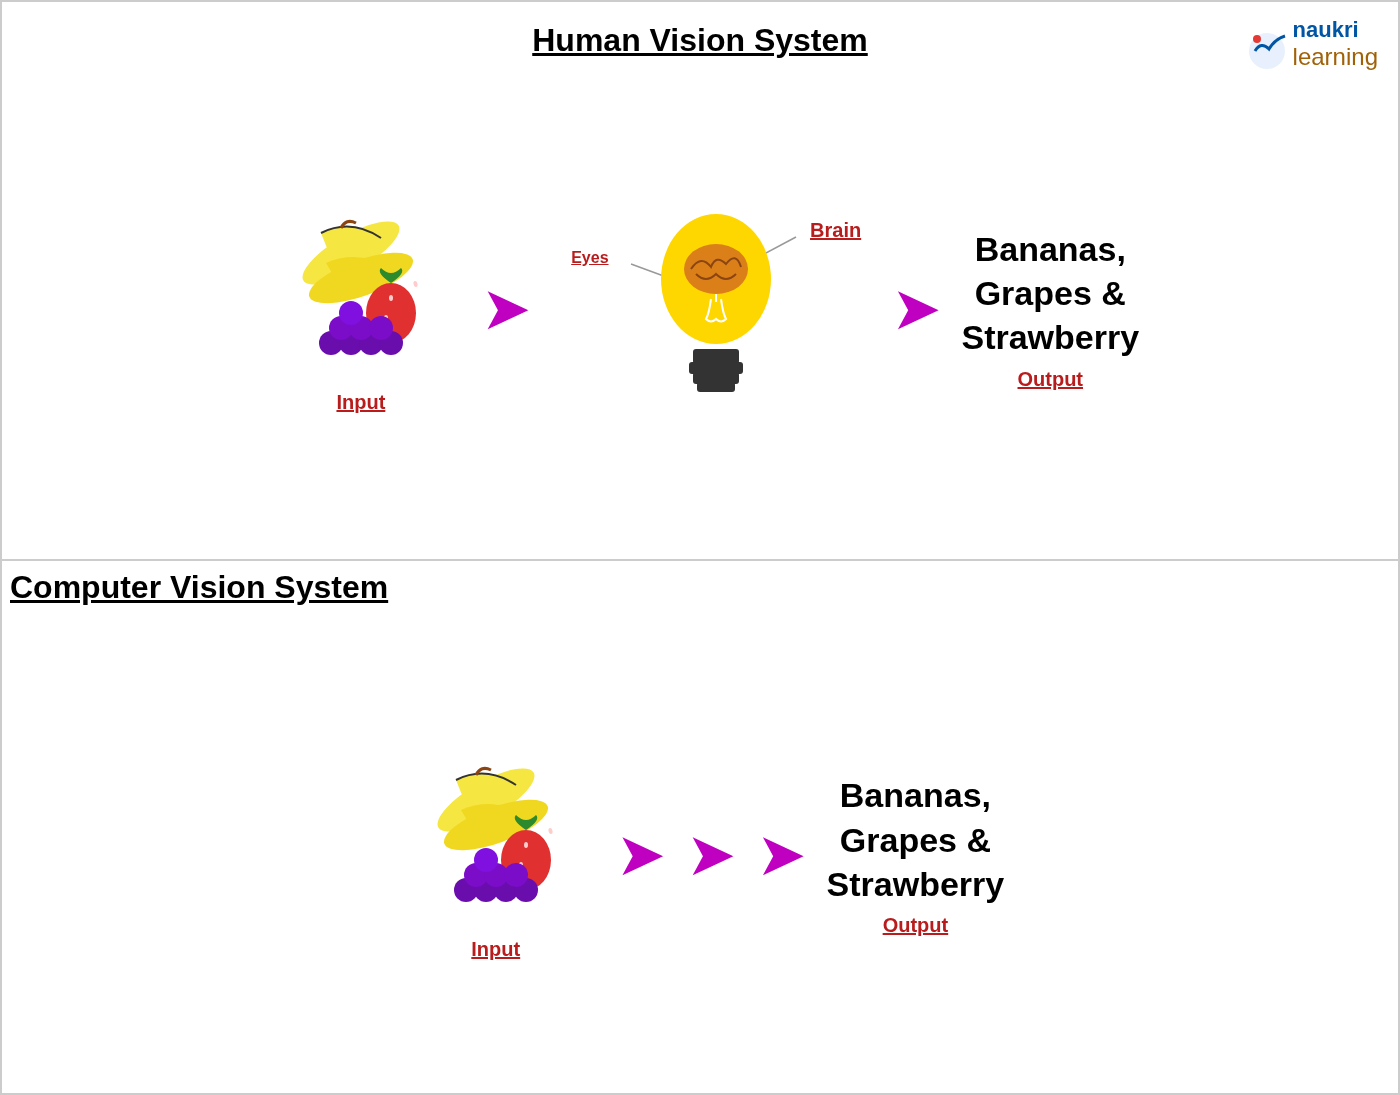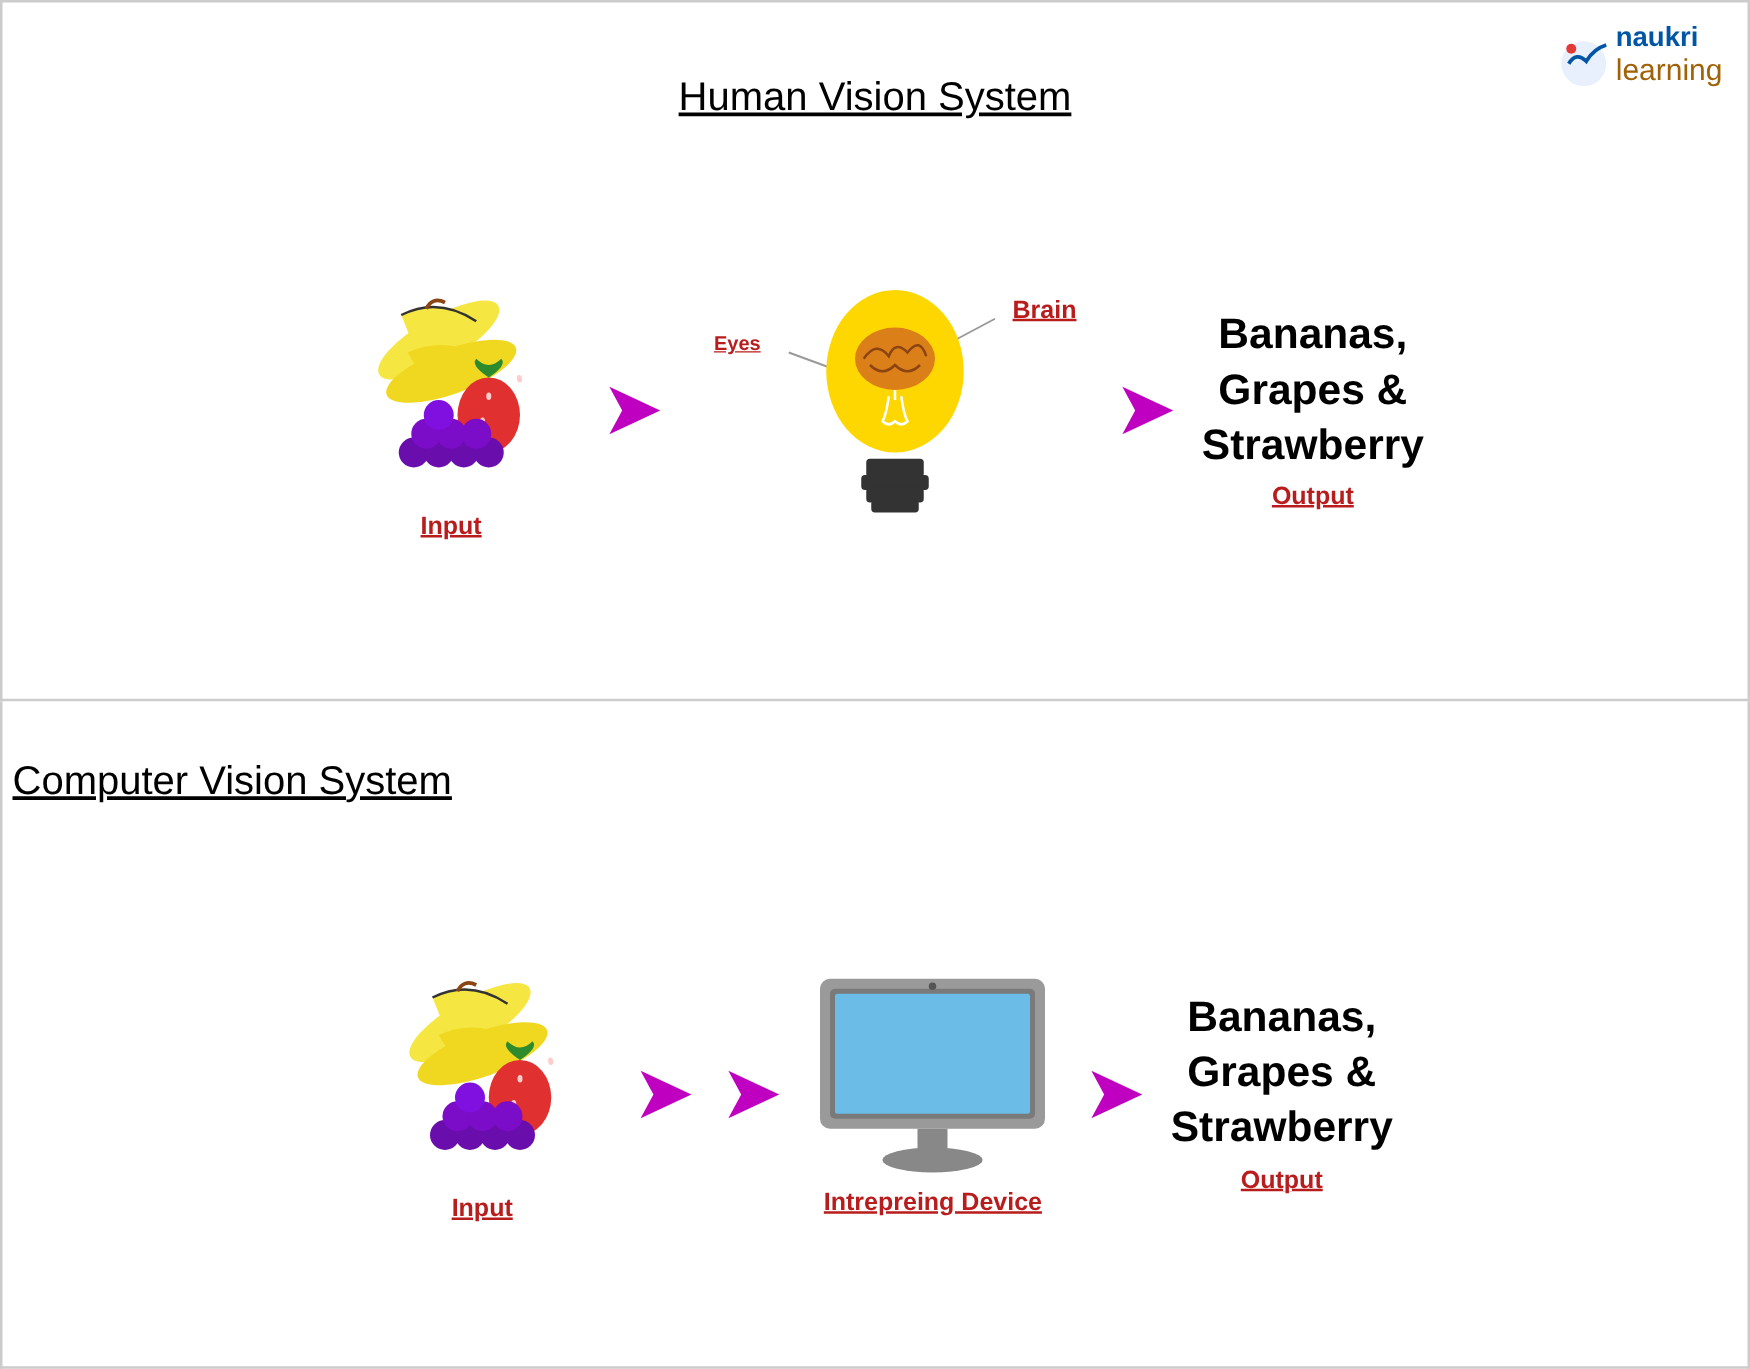--- a/index.html
+++ b/index.html
@@ -36,26 +36,25 @@
       border-top: none;
       position: relative;
       padding: 8px;
       display: flex;
       flex-direction: column;
       align-items: flex-start;
     }
 
     .section-title {
       font-size: 32px;
-      font-weight: normal;
+      font-weight: bold;
       text-decoration: underline;
       color: #000;
       margin-bottom: 20px;
       text-align: center;
-      margin-top: 37px;
     }
 
     .diagram-row {
       display: flex;
       align-items: center;
       justify-content: center;
       width: 100%;
       flex: 1;
       gap: 20px;
     }
@@ -279,37 +278,20 @@
           </g>
         </svg>
         <a class="item-label">Input</a>
       </div>
 
       <div class="arrow">➤</div>
 
 
       <div class="arrow">➤</div>
 
-      <div class="diagram-item">
-        <svg class="monitor-svg" viewBox="0 0 200 170">
-
-          <rect x="10" y="10" width="180" height="120" rx="8" fill="#9a9a9a"></rect>
-
-          <rect x="18" y="18" width="164" height="104" rx="4" fill="#7a7a7a"></rect>
-
-          <rect x="22" y="22" width="156" height="96" rx="2" fill="#6bbde8"></rect>
-
-          <rect x="88" y="130" width="24" height="20" fill="#888"></rect>
-
-          <ellipse cx="100" cy="155" rx="40" ry="10" fill="#888"></ellipse>
-
-          <circle cx="100" cy="16" r="3" fill="#555"></circle>
-        </svg>
-        <a class="item-label">Intrepreing Device</a>
-      </div>
 
       <div class="arrow">➤</div>
 
       <div class="diagram-item">
         <div class="output-text">
           <span style="white-space:pre-line;">Bananas,
 Grapes &amp;
 Strawberry</span>
         </div>
         <a class="item-label">Output</a>

